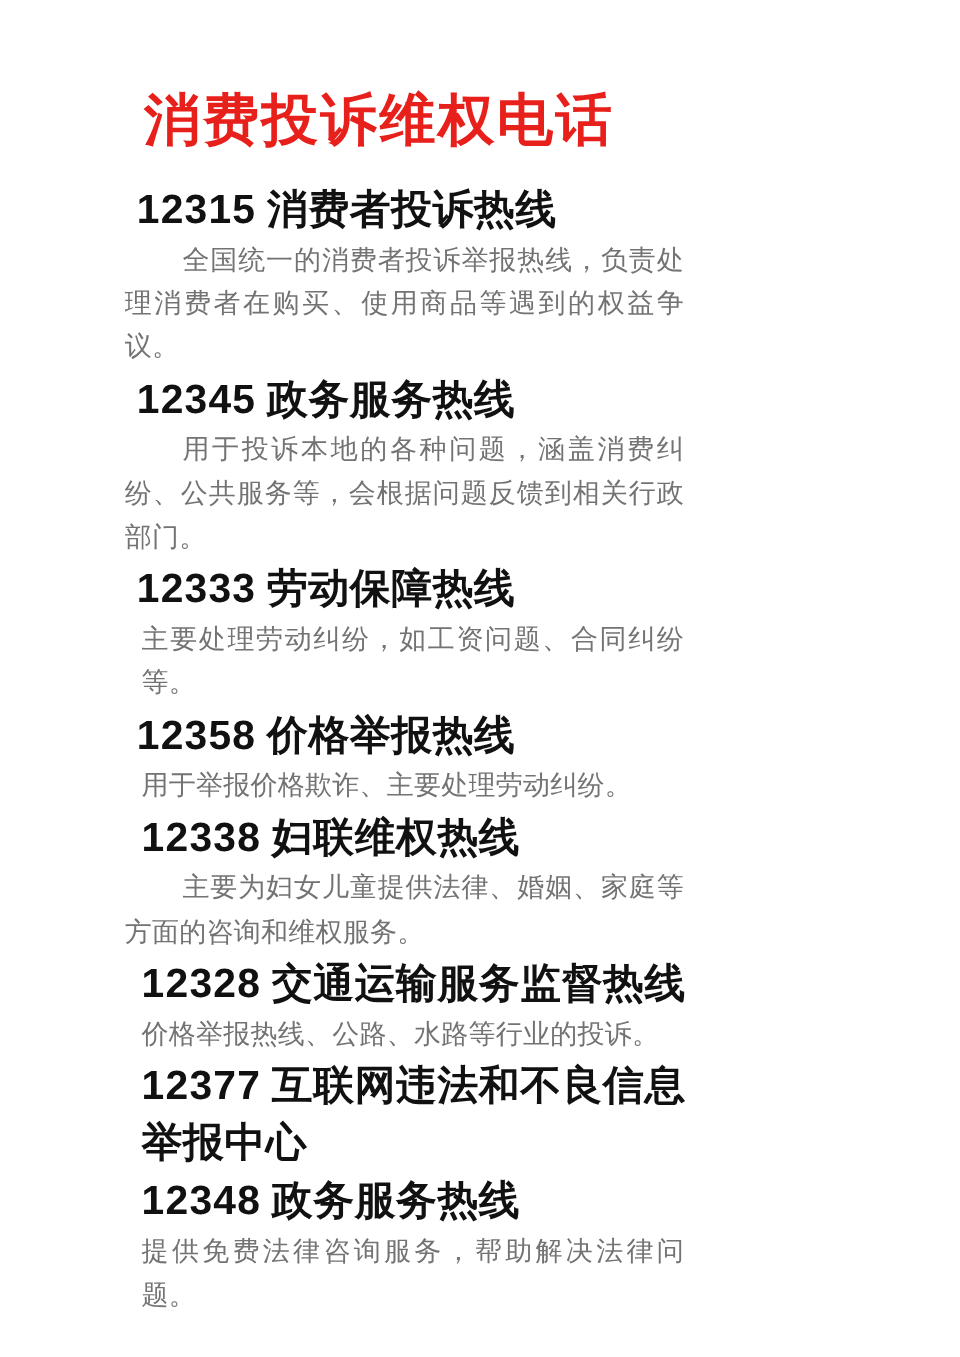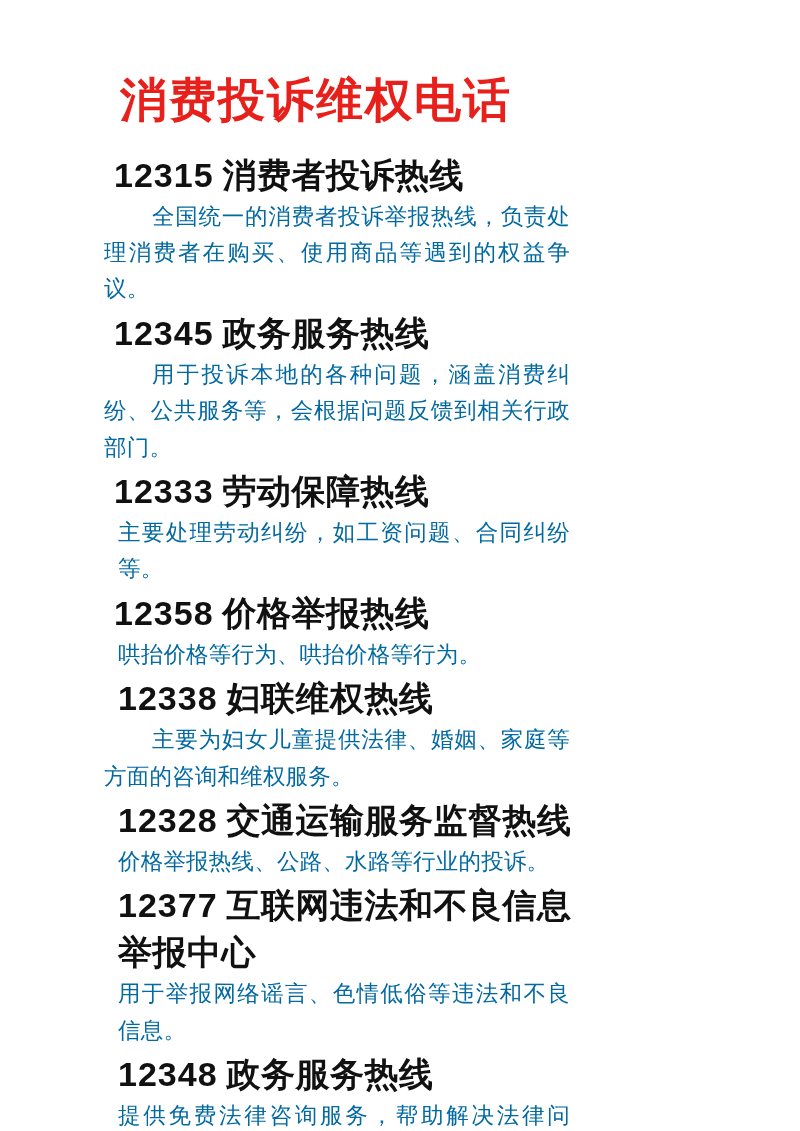--- a/index.html
+++ b/index.html
@@ -45,21 +45,21 @@
   .entry-head .num {
     font-weight: 700;
     letter-spacing: 1px;
   }
   .entry-head .head-text {
     margin-left: 9px;
   }
   .entry-body {
     font-size: 22.5px;
     line-height: 1.62;
-    color: #0369a1;
+    color: #737373;
     text-indent: 48px;
     padding: 0 6px 0 48px;
     letter-spacing: 0.2px;
     text-align: justify;
     text-justify: inter-ideograph;
   }
   .entry.indent-more .entry-head {
     padding-left: 62px;
   }
   .entry.center-body .entry-body {
@@ -92,21 +92,21 @@
     <div class="entry-head">
       <span class="num">12333</span><span class="head-text">劳动保障热线</span>
     </div>
     <div class="entry-body">主要处理劳动纠纷，如工资问题、合同纠纷等。</div>
   </div>
 
   <div class="entry center-body">
     <div class="entry-head">
       <span class="num">12358</span><span class="head-text">价格举报热线</span>
     </div>
-    <div class="entry-body">哄抬价格等行为、哄抬价格等行为。</div>
+    <div class="entry-body">用于举报价格欺诈、主要处理劳动纠纷。</div>
   </div>
 
   <div class="entry center-body indent-more">
   </div>
 
   <div class="entry indent-more">
     <div class="entry-head">
       <span class="num">12338</span><span class="head-text">妇联维权热线</span>
     </div>
     <div class="entry-body">主要为妇女儿童提供法律、婚姻、家庭等方面的咨询和维权服务。</div>
@@ -116,21 +116,20 @@
     <div class="entry-head">
       <span class="num">12328</span><span class="head-text">交通运输服务监督热线</span>
     </div>
     <div class="entry-body">价格举报热线、公路、水路等行业的投诉。</div>
   </div>
 
   <div class="entry center-body indent-more">
     <div class="entry-head">
       <span class="num">12377</span><span class="head-text">互联网违法和不良信息举报中心</span>
     </div>
-    <div class="entry-body">用于举报网络谣言、色情低俗等违法和不良信息。</div>
   </div>
 
   <div class="entry center-body indent-more">
     <div class="entry-head">
       <span class="num">12348</span><span class="head-text">政务服务热线</span>
     </div>
     <div class="entry-body">提供免费法律咨询服务，帮助解决法律问题。</div>
   </div>
 
 </div>

